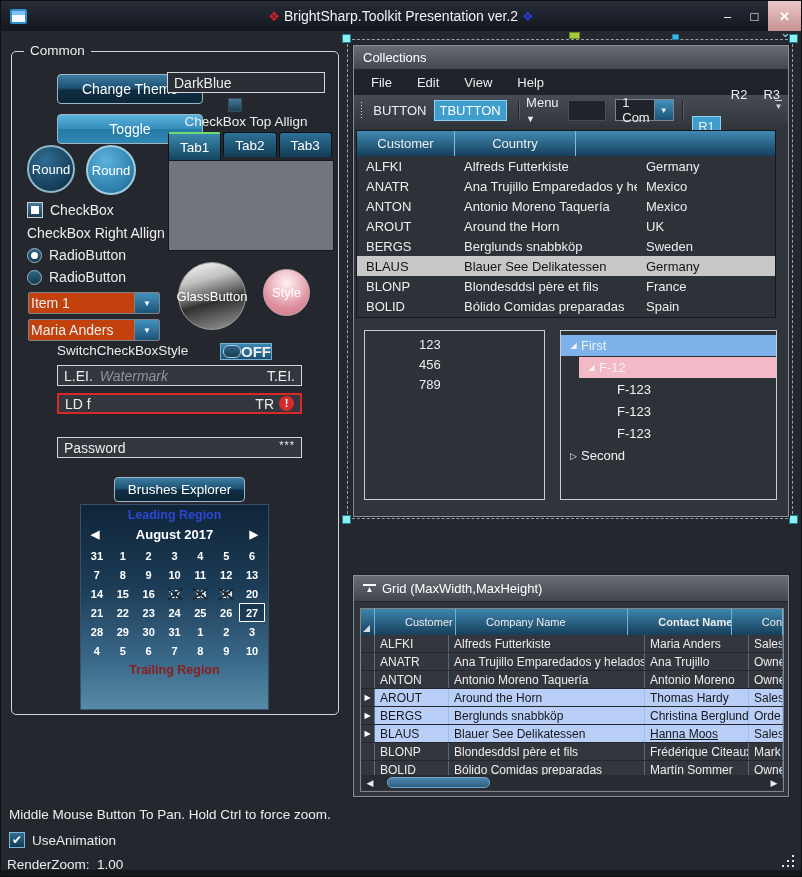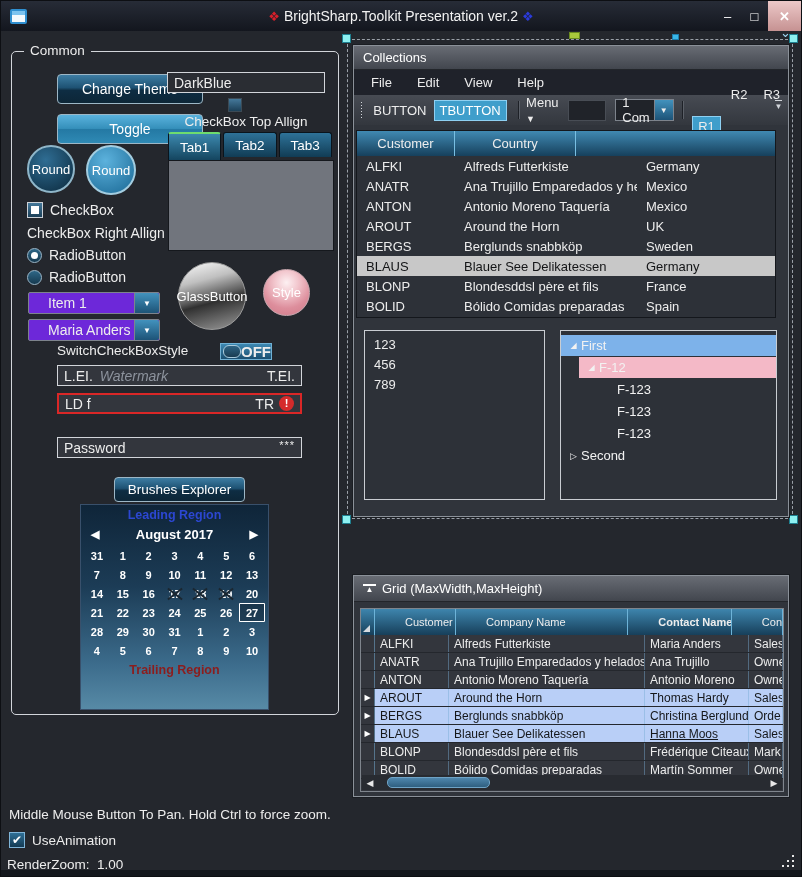--- a/index.html
+++ b/index.html
@@ -35,22 +35,22 @@
 
   .cb { width:16px; height:16px; border:1px solid #ccd1d7; display:inline-flex;
         background:linear-gradient(#44789a,#1c4058); flex:none; }
   .cb.checked::after { content:""; margin:auto; width:8px; height:8px; background:#fff; }
   .cb-small { width:14px; height:14px; border-color:#3c4a55; }
   .row-flex { position:absolute; display:flex; align-items:center; gap:7px; font-size:14px; }
   .radio { width:15px; height:15px; border-radius:50%; border:1px solid #9ab6c8;
            background:linear-gradient(#2e6787,#16394f); display:inline-flex; flex:none; }
   .radio.sel::after { content:""; margin:auto; width:7px; height:7px; border-radius:50%; background:#fff; }
 
-  .combo { position:absolute; height:22px; background:#6d28d9; border:1px solid #7d838c; border-radius:2px;
-           display:flex; align-items:center; font-size:14px; padding-left:19px; }
+  .combo { position:absolute; height:22px; background:#c2410c; border:1px solid #7d838c; border-radius:2px;
+           display:flex; align-items:center; font-size:14px; padding-left:2px; }
   .combo .arrow { margin-left:auto; width:25px; height:100%; border-left:1px solid #7d838c; border-radius:0 2px 2px 0;
                   background:linear-gradient(#4292bd,#1d5377); display:flex; align-items:center; justify-content:center;
                   font-size:8px; color:#fff; }
 
   .switch { position:absolute; width:52px; height:17px; border:1px solid #6fb0d4;
             background:linear-gradient(#3c88b2,#1b4f71); display:flex; align-items:center; }
   .knob { width:23px; height:13px; margin-left:2px; border:1px solid #a9c9db; border-radius:6px;
           background:linear-gradient(#2e6384,#1a3c52); }
   .switch-state { flex:1; text-align:center; font-size:15px; font-weight:bold; }
 
@@ -128,21 +128,21 @@
          border:1px solid #14171c; }
   .dg1-header { display:flex; height:25px; background:linear-gradient(#4089b2,#16405c); }
   .dg1-header .hc { display:flex; align-items:center; justify-content:center; font-size:13px;
                     border-right:1px solid #79bfe2; }
   .dg1-header .hc:last-child { border-right:none; }
   .dgrow { display:flex; height:20px; align-items:center; font-size:13px; color:#ececec; }
   .dgrow .c { padding-left:9px; overflow:hidden; white-space:nowrap; }
   .dgrow.sel { background:#c8c8c8; color:#141517; }
 
   .listbox { position:absolute; left:10px; top:284px; width:181px; height:170px;
-             border:1px solid #c9cdd2; background:#2d3138; padding-top:4px; }
+             border:1px solid #c9cdd2; background:#2d3138; padding-top:4px;padding-left:45px; }
   .lb-item { padding:2px 0 3px 9px; font-size:13px; }
 
   .tree { position:absolute; left:206px; top:284px; width:217px; height:170px;
           border:1px solid #c9cdd2; background:#2d3138; padding-top:3px; font-size:13px; }
   .tnode { display:flex; align-items:center; height:21px; margin-top:1px; color:#f2f2f2; }
   .tnode .exp { width:15px; text-align:center; font-size:8px; margin-left:5px; flex:none; }
   .tnode .exp.hollow { font-size:9px; }
   .sel-blue { background:#7db2ea; }
   .sel-pink { margin-left:18px; background:#f4b9c7; }
   .tnode.tchild { padding-left:56px; }

